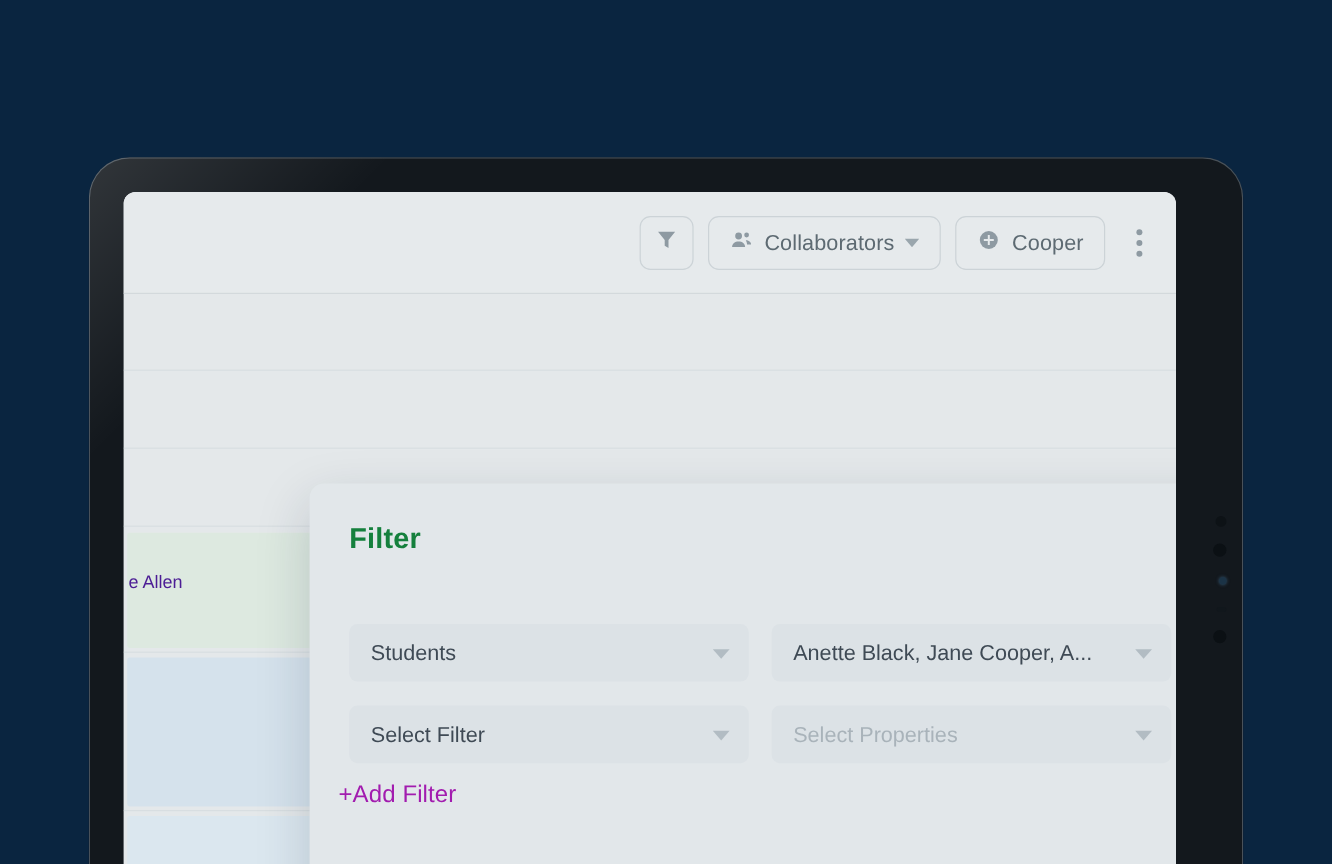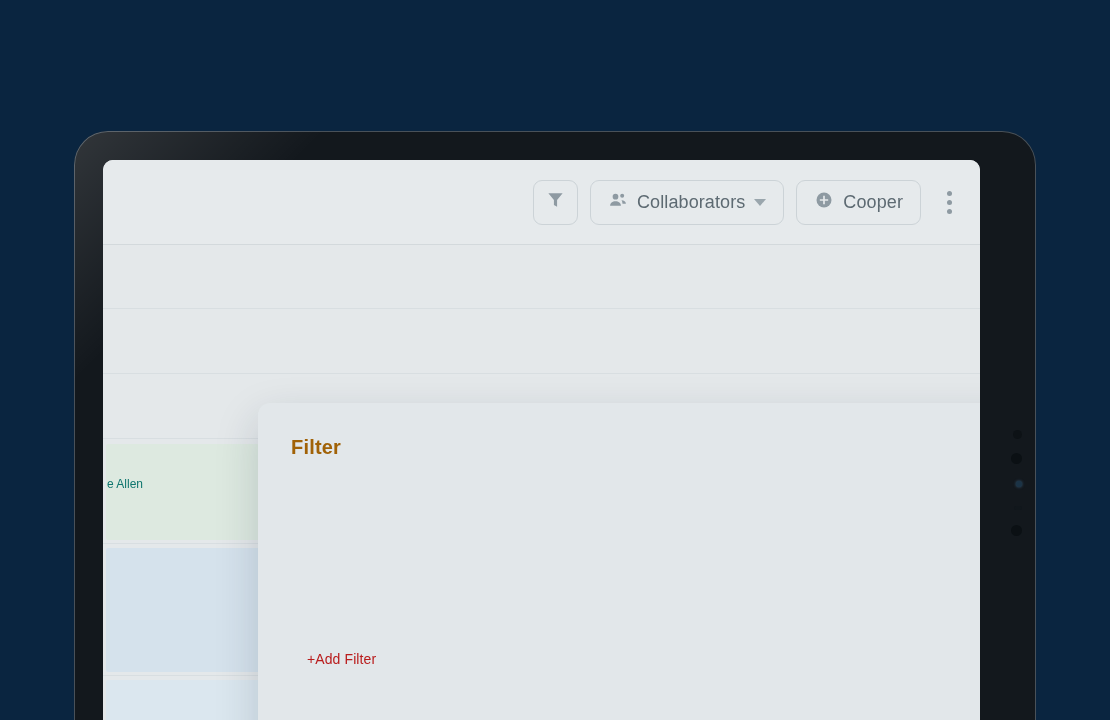--- a/index.html
+++ b/index.html
@@ -56,51 +56,51 @@
   }
   .tb-btn.square{ width:45px; padding:0; justify-content:center; }
   .caret{ width:0;height:0;border-left:6px solid transparent;border-right:6px solid transparent;border-top:7px solid #9aa6ad; }
   #kebab{ display:flex; flex-direction:column; gap:4px; padding:6px 10px 6px 14px; }
   #kebab i{ display:block; width:5px; height:5px; border-radius:50%; background:#8e9aa2; }
 
   
   #calendar{ position:absolute; left:0; top:85px; right:0; bottom:0; }
   .cal-row{ position:absolute; left:0; right:0; border-bottom:1px solid #d8dee1; }
   .ev{ position:absolute; left:0; border-radius:2px; }
-  .ev-label{ position:absolute; font-size:12px; color:#0f766e; white-space:nowrap; }
+  .ev-label{ position:absolute; font-size:15px; color:#4c1d95; white-space:nowrap; }
 
   
   #dialog{
     position:absolute; left:155px; top:243px; width:803px; height:465px;
     background:#e2e7ea;
     border-radius:12px 12px 10px 10px;
     box-shadow:0 16px 44px rgba(20,40,60,.18);
   }
   #dlg-title{
     position:absolute; left:33px; top:33px;
-    font-size:20px; font-weight:bold; color:#a16207; letter-spacing:.2px;
+    font-size:24px; font-weight:bold; color:#15803d; letter-spacing:.2px;
   }
 
   #rows{ position:absolute; left:33px; top:117px; right:24px; }
   .frow{ display:flex; align-items:center; height:48px; margin-bottom:20px; }
   .field{
     position:relative; height:48px; border-radius:7px; background:#dce2e6;
     display:flex; align-items:center; padding:0 40px 0 18px;
     font-size:18px; color:#3f4a55; overflow:hidden; white-space:nowrap;
   }
   .field.ph{ color:#a9b3ba; }
   .field.w1{ width:333px; }
   .field.w2{ width:333px; margin-left:19px; }
   .fcaret{
     position:absolute; right:16px; top:50%; margin-top:-3px;
     width:0;height:0;border-left:7px solid transparent;border-right:7px solid transparent;border-top:8px solid #b2bcc3;
   }
   #add-filter{
-    position:absolute; left:49px; top:248px;
-    font-size:14px; color:#b91c1c; letter-spacing:.1px;
+    position:absolute; left:24px; top:248px;
+    font-size:20px; color:#a21caf; letter-spacing:.1px;
   }
 </style>
 </head>
 <body>
 
 <div id="stage">
 
   <div id="device">
     <div id="bezel-dots">
       <span class="bezel-dot d1"></span>
@@ -162,22 +162,41 @@
         <div class="cal-row" style="top:431px;height:80px;border-bottom:none;">
           <div class="ev" style="top:4px;left:3px;right:3px;height:76px;background:#dbe7ef;"></div>
         </div>
       </div>
 
       <div id="dialog">
         <div id="dlg-title">Filter</div>
 
         <div id="rows">
 
-
           <div class="frow">
+            <div class="field w1">
+              <span>Students</span>
+              <span class="fcaret"></span>
+            </div>
+            <div class="field w2">
+              <span>Anette Black, Jane Cooper, A...</span>
+              <span class="fcaret"></span>
+            </div>
+
+          </div>
+
+          <div class="frow">
+            <div class="field w1">
+              <span>Select Filter</span>
+              <span class="fcaret"></span>
+            </div>
+            <div class="field w2 ph">
+              <span>Select Properties</span>
+              <span class="fcaret"></span>
+            </div>
 
           </div>
 
         </div>
 
         <div id="add-filter">+Add Filter</div>
 
       </div>
 
     </div>

